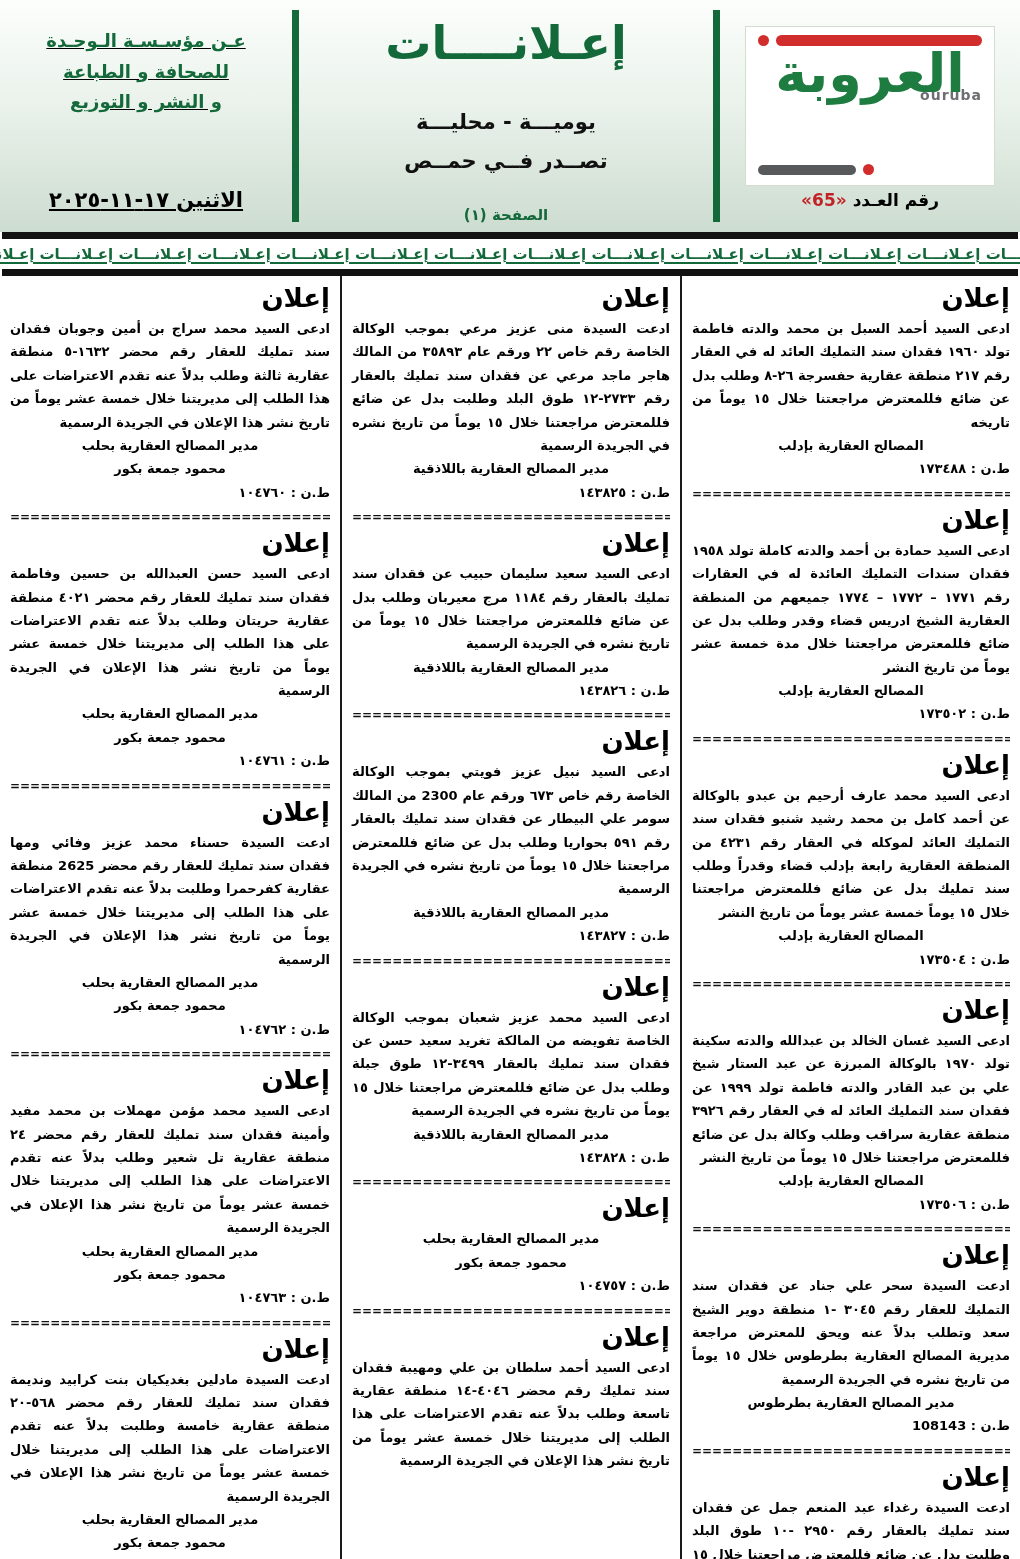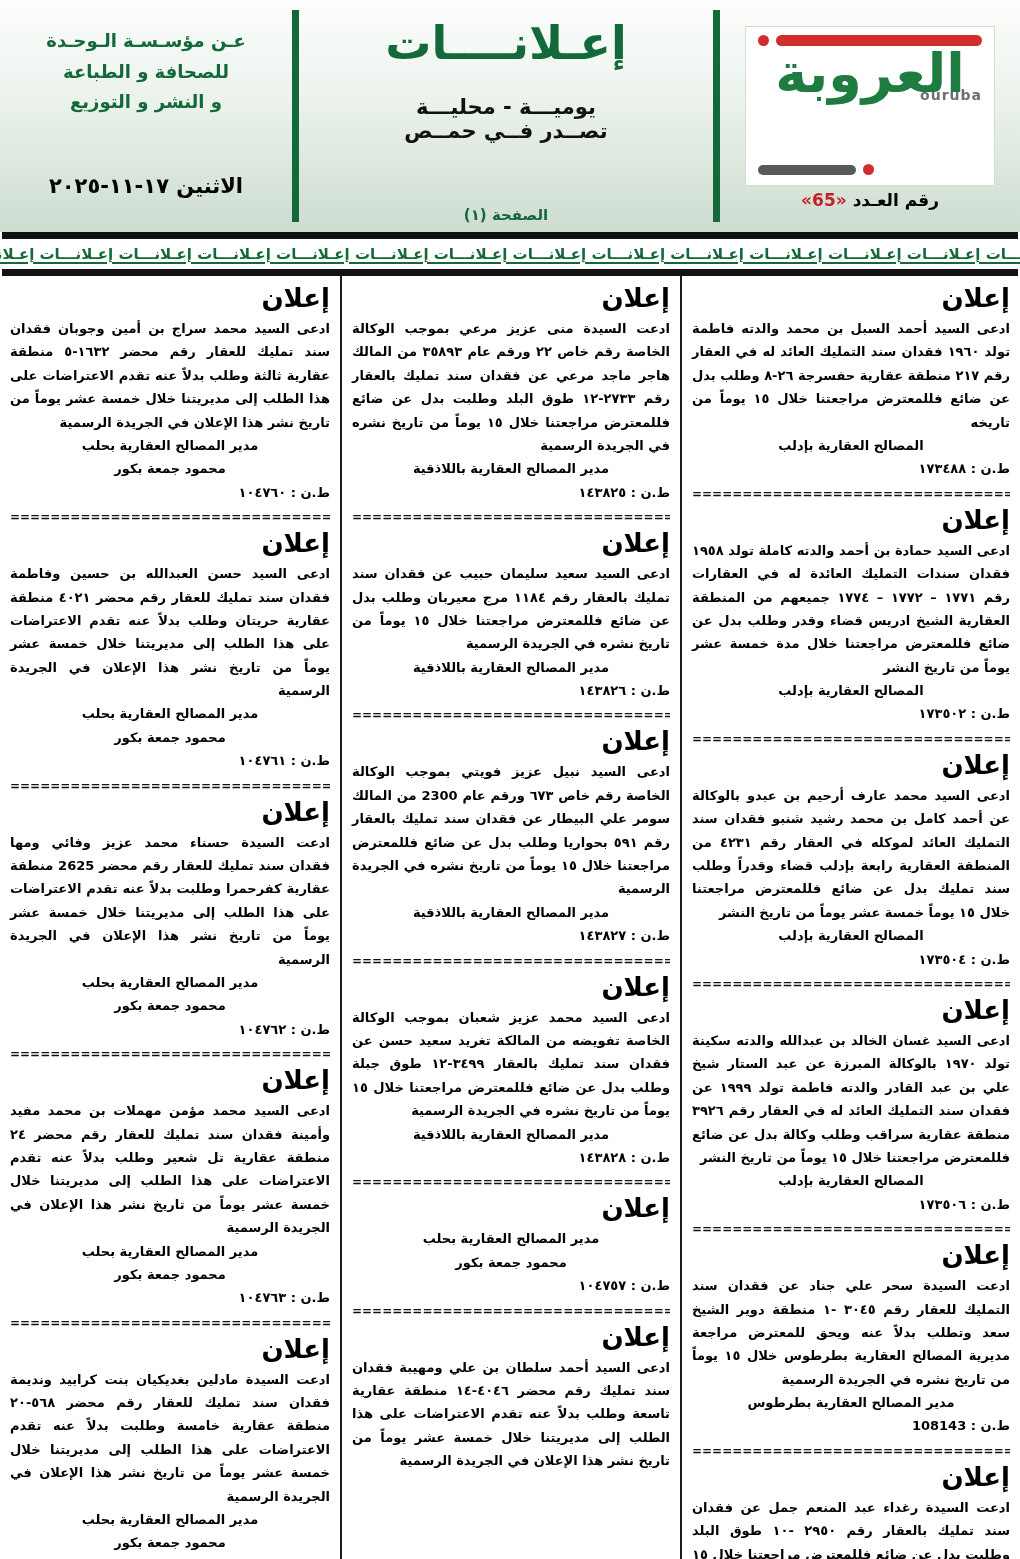--- a/index.html
+++ b/index.html
@@ -23,28 +23,28 @@
   .logo-top { display:flex; align-items:center; gap:7px; }
   .logo-dot { width:11px; height:11px; border-radius:50%; background:#d22d2d; flex:0 0 auto; }
   .logo-bar-red { flex:1; height:11px; border-radius:6px; background:#d22d2d; }
   .logo-word { color:#1e7c41; font-size:54px; font-weight:bold; text-align:center; line-height:1.1; margin-top:-2px; }
   .logo-latin { color:#6d6e71; font-size:14px; font-weight:bold; letter-spacing:1px; text-align:right; margin-top:-16px; }
   .logo-bottom { display:flex; align-items:center; gap:7px; margin-top:auto; width:52%; }
   .logo-bar-gray { flex:1; height:10px; border-radius:5px; background:#58595b; }
   .issue-line { margin-top:4px; font-weight:bold; font-size:17px; direction:rtl; }
   .issue-number { color:#c22126; }
   
-  .mh-title { flex:1; display:flex; flex-direction:column; align-items:center; padding-top:16px; }
+  .mh-title { flex:1; display:flex; flex-direction:column; align-items:center; padding-top:16px;gap:15px; }
   .main-title { color:#14693a; font-size:46px; font-weight:bold; line-height:1.2; }
   .sub { font-size:21px; font-weight:bold; color:#111; }
   .sub-first { margin-top:24px; }
   .sub-second { }
   .page-label { margin-top:auto; padding-bottom:8px; color:#14693a; font-size:15px; font-weight:bold; }
   
-  .mh-publisher { width:292px; display:flex; flex-direction:column; padding:26px 14px 24px; }
+  .mh-publisher { width:292px; display:flex; flex-direction:column; padding:26px 14px 10px;text-decoration:underline; }
   .publisher-line { color:#14693a; font-weight:bold; font-size:18px; line-height:1.7; text-align:center; }
   .publisher-date { margin-top:auto; padding-bottom:10px; font-size:21px; font-weight:bold; text-align:center; color:#000; }
   
   .black-bar { height:7px; background:#121212; margin:0 2px; }
   .ads-strip { height:30px; display:flex; align-items:center; justify-content:center; overflow:hidden; background:#fff; }
   .ads-strip span {
     color:#14693a; font-weight:bold; font-size:15px; white-space:nowrap;
     text-decoration:underline; text-decoration-thickness:2px; text-underline-offset:3px;
   }
   

